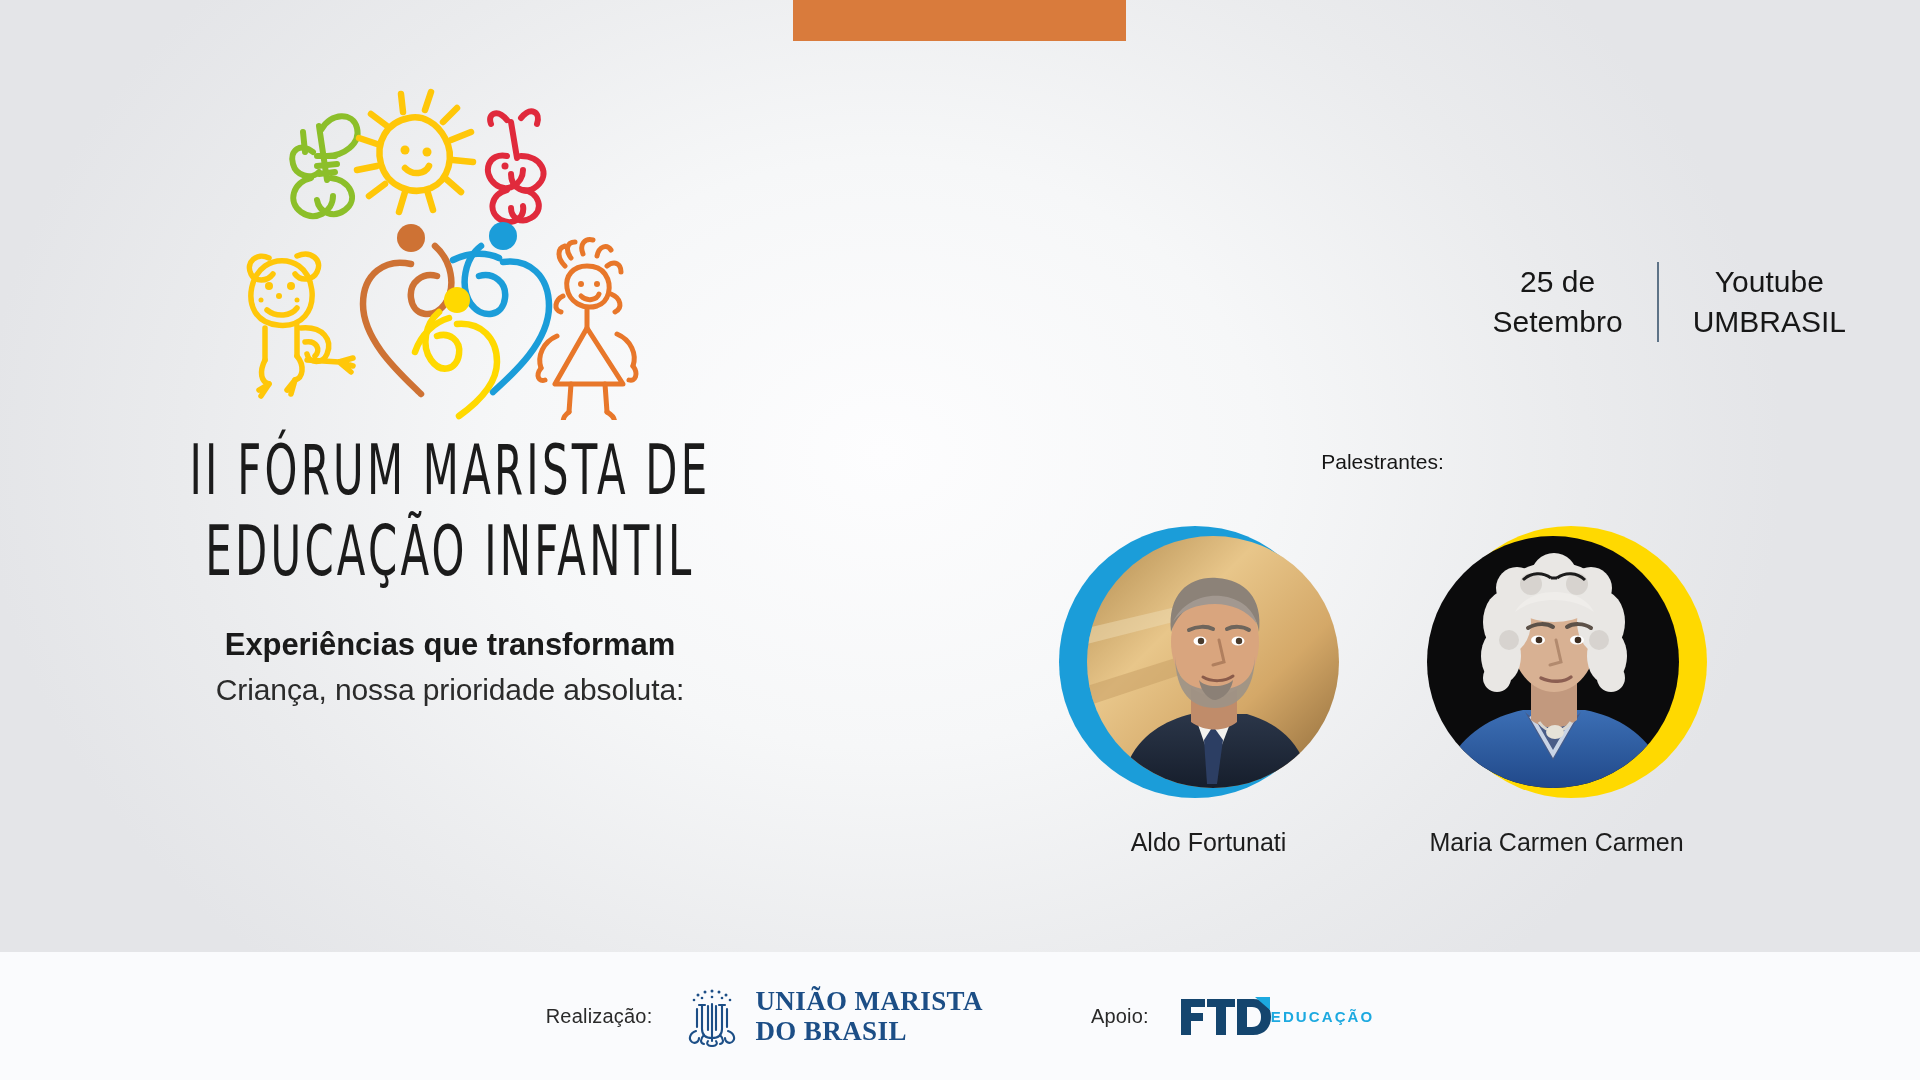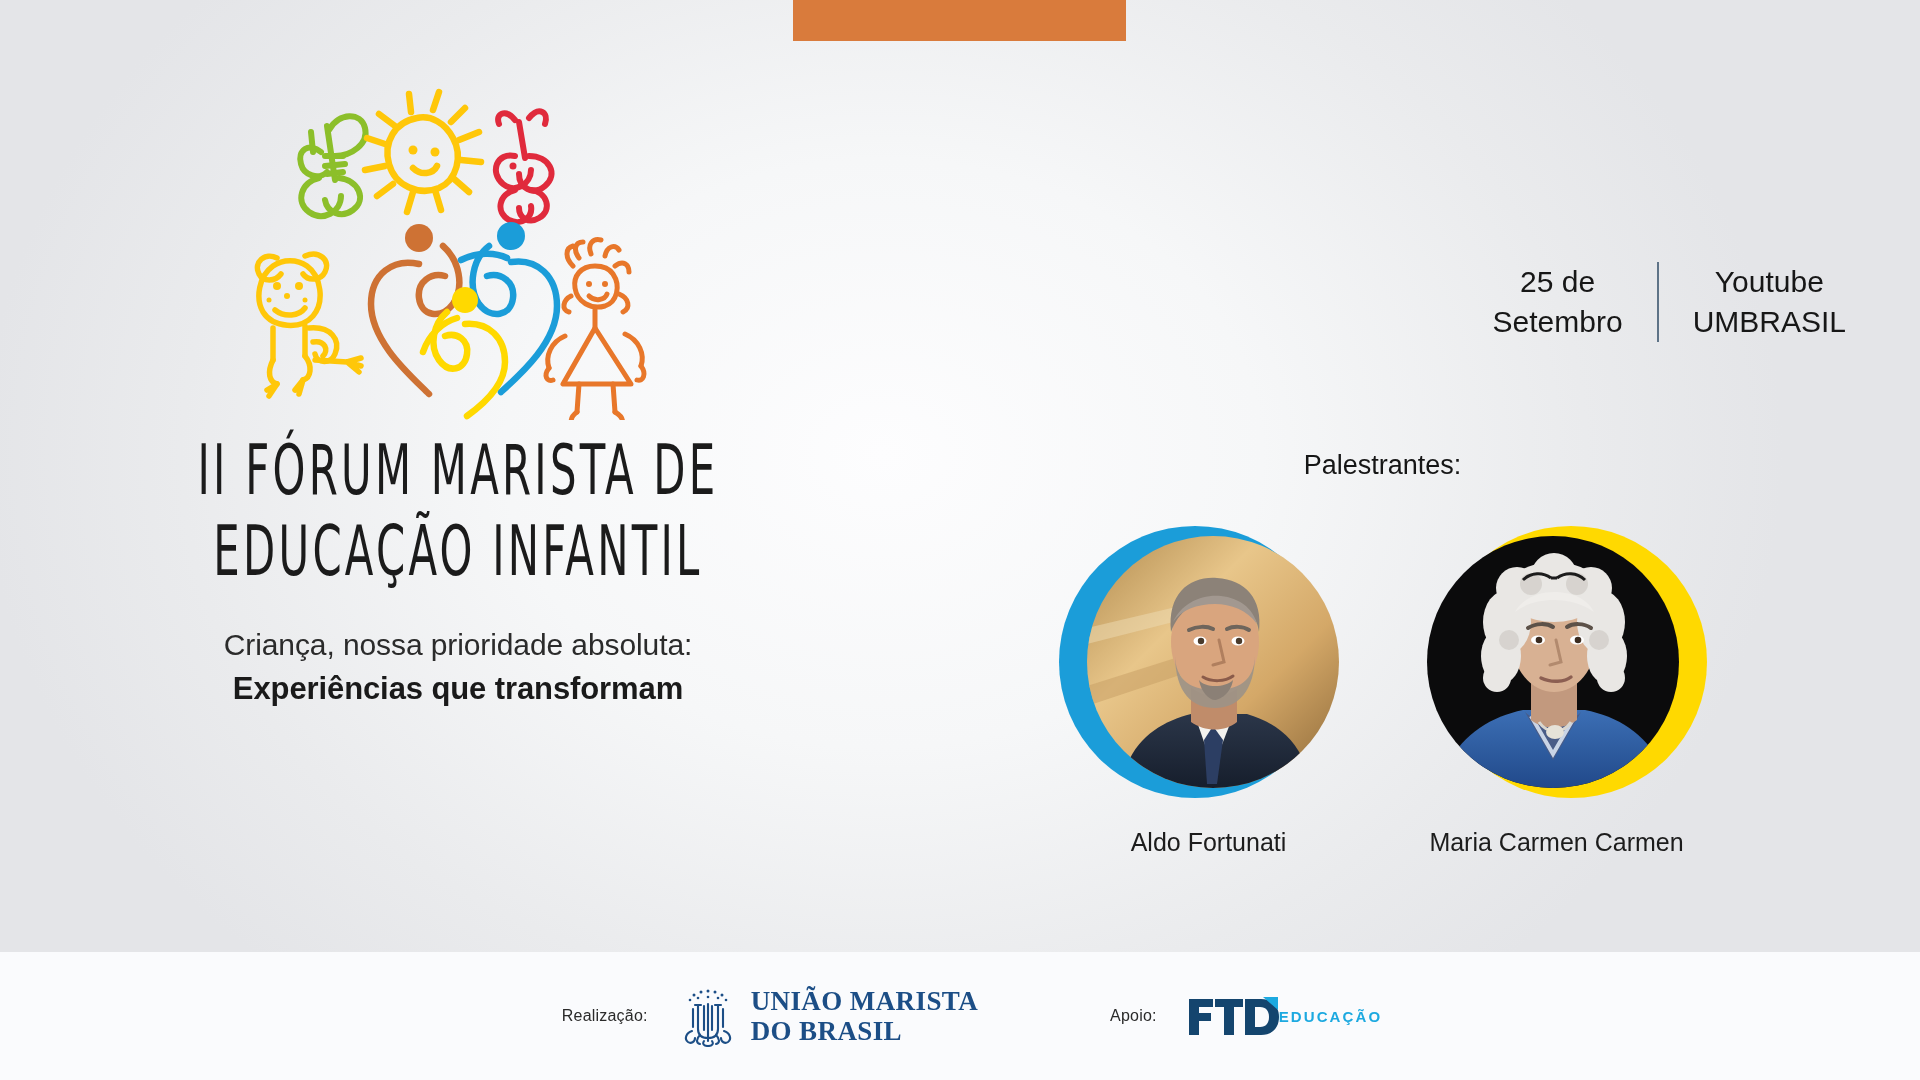--- a/index.html
+++ b/index.html
@@ -21,21 +21,21 @@
   
   #top-bar {
     position:absolute;
     left:793px; top:0;
     width:333px; height:41px;
   }
 
   
   #left-block {
     position:absolute;
-    left:8px; top:60px;
+    left:0; top:60px;
     width:900px;
   }
 
   #logo-art {
     display:block;
     margin:0 auto;
     width:430px; height:360px;
   }
 
   #logo-wordmark {
@@ -100,21 +100,21 @@
     white-space:nowrap;
   }
   .info-cell + .info-cell { border-left:2px solid #5E7387; }
   .info-sub { display:block; }
 
   #speakers-label {
     position:absolute;
     left:0; top:450px;
     width:965px;
     text-align:center;
-    font-size:27px;
+    font-size:21px;
     color:#161616;
   }
 
   #speakers-row {
     position:absolute;
     left:0; top:512px;
     width:965px;
     display:flex;
     justify-content:center;
     gap:48px;
@@ -159,25 +159,24 @@
     position:absolute;
     left:0; top:952px;
     width:1920px; height:128px;
     background:#FAFBFD;
     display:flex;
     align-items:center;
     justify-content:center;
     gap:30px;
   }
   .footer-label {
-    font-size:16px;
+    font-size:20px;
     color:#2A2A2A;
     font-weight:500;
     letter-spacing:0.2px;
-    margin-left:24px;
   }
   #umbrasil-logo { display:flex; align-items:center; gap:13px; }
   #umbrasil-text {
     font-family:"Liberation Serif","DejaVu Serif", serif;
     font-weight:700;
     font-size:27px;
     line-height:1.12;
     color:#1C4E86;
     letter-spacing:0.4px;
     white-space:nowrap;
@@ -291,22 +290,22 @@
         </g>
       </g>
     </svg>
 
     <div id="logo-wordmark">
       <div class="wm-line">II FÓRUM MARISTA DE</div>
       <div class="wm-line">EDUCAÇÃO INFANTIL</div>
     </div>
 
     <div id="tagline">
+      <div id="tagline-2">Experiências que transformam</div>
       <div id="tagline-1">Criança, nossa prioridade absoluta:</div>
-      <div id="tagline-2">Experiências que transformam</div>
     </div>
   </div>
 
   <div id="right-block">
 
     <div id="info-strip">
       <div class="info-cell">
         <span class="info-sub">25 de</span>
         <span class="info-sub">Setembro</span>
       </div>

